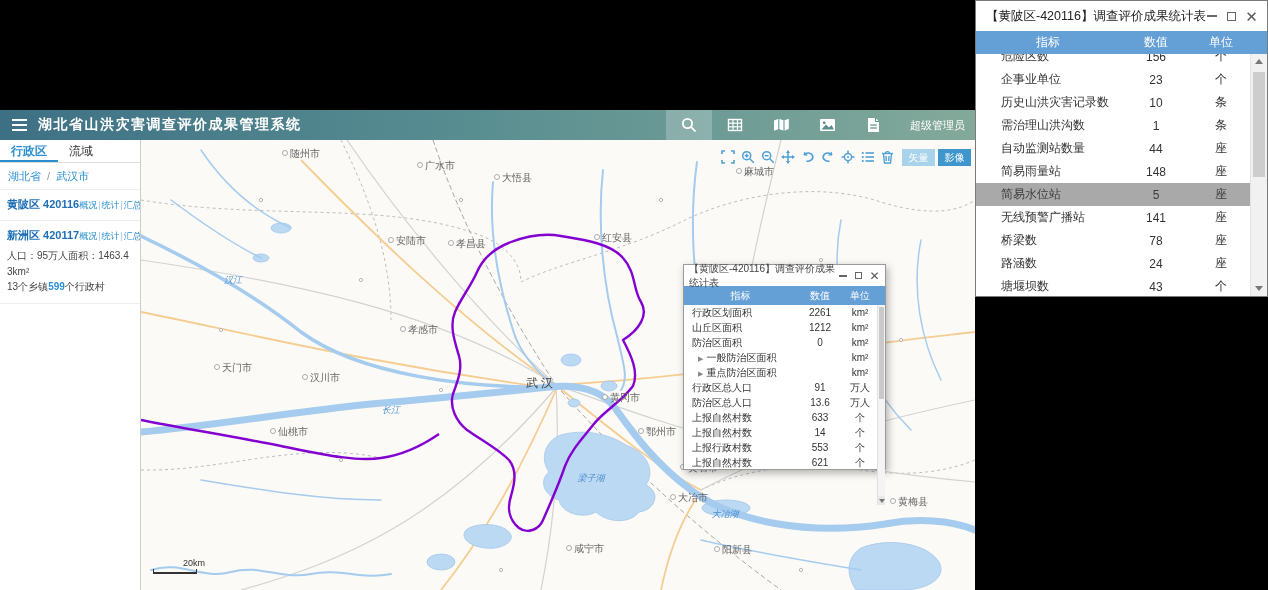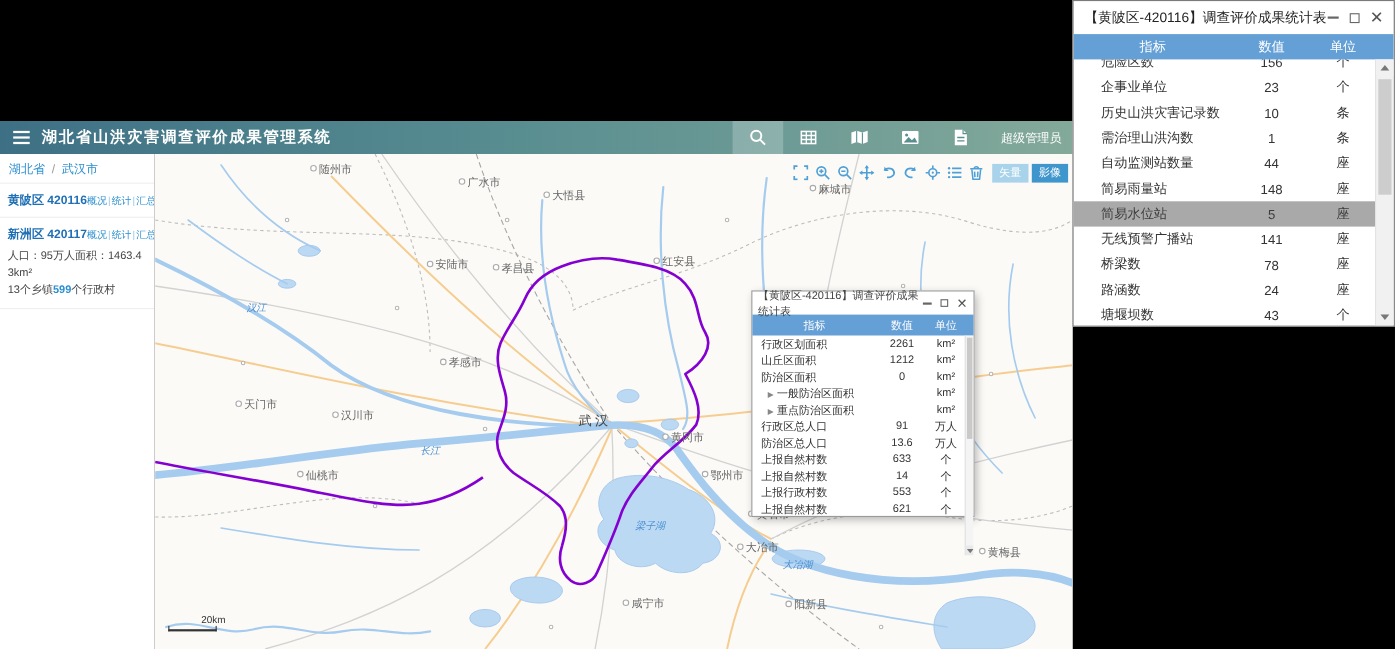--- a/index.html
+++ b/index.html
@@ -159,20 +159,24 @@
             <line x1="4.2" y1="8" x2="10.8" y2="8" stroke="#5a8e91" stroke-width="1.2"></line>
             <line x1="4.2" y1="11" x2="10.8" y2="11" stroke="#5a8e91" stroke-width="1.2"></line>
           </svg>
       </div>
       <div class="hdr-user">超级管理员</div>
     </div>
 
     <div class="app-body">
 
       <div class="sidebar">
+        <div class="tabs">
+          <div class="tab active">行政区</div>
+          <div class="tab">流域</div>
+        </div>
         <div class="breadcrumb">
           <span>湖北省</span>
           <span class="crumb-sep">/</span>
           <span>武汉市</span>
         </div>
 
         <div class="district-card">
           <div class="card-head">
             <span class="d-name">黄陂区 420116</span>
             <span class="d-links">

